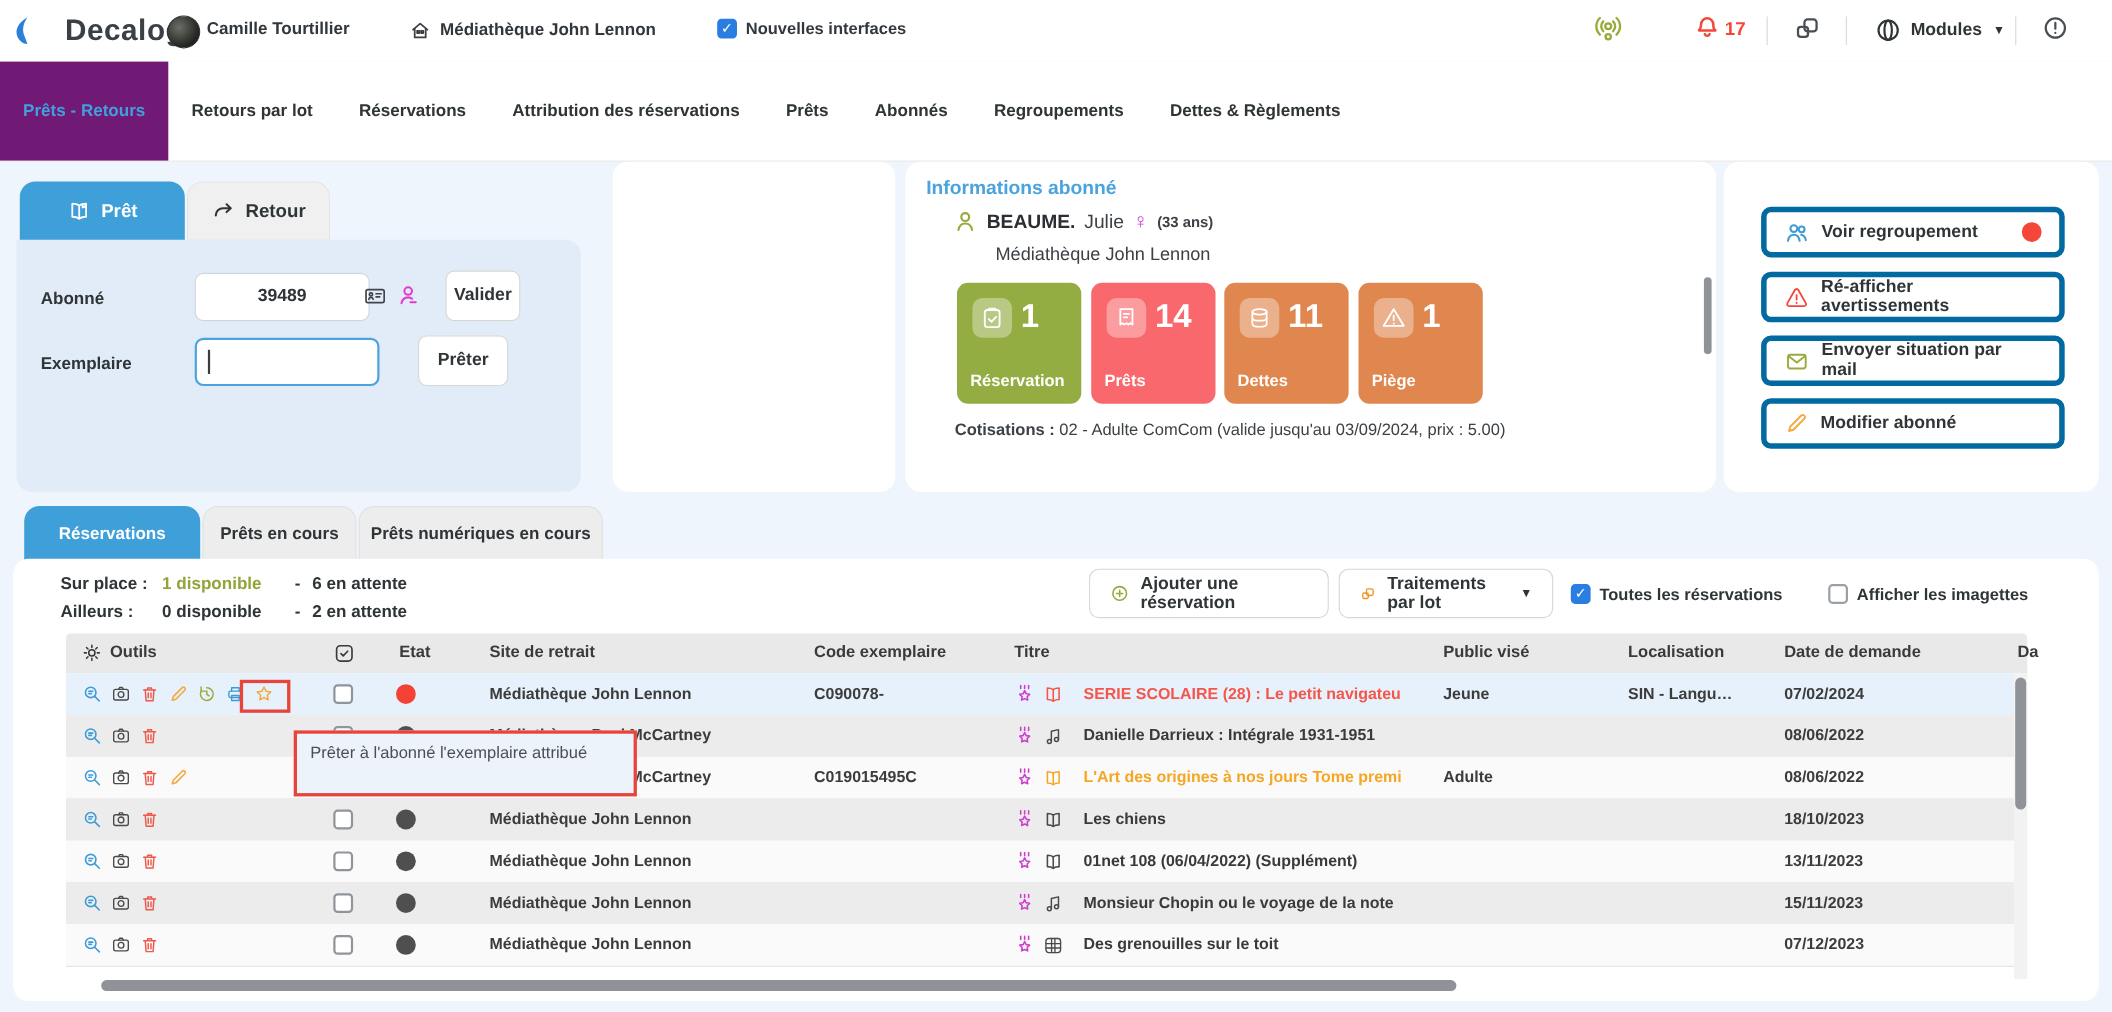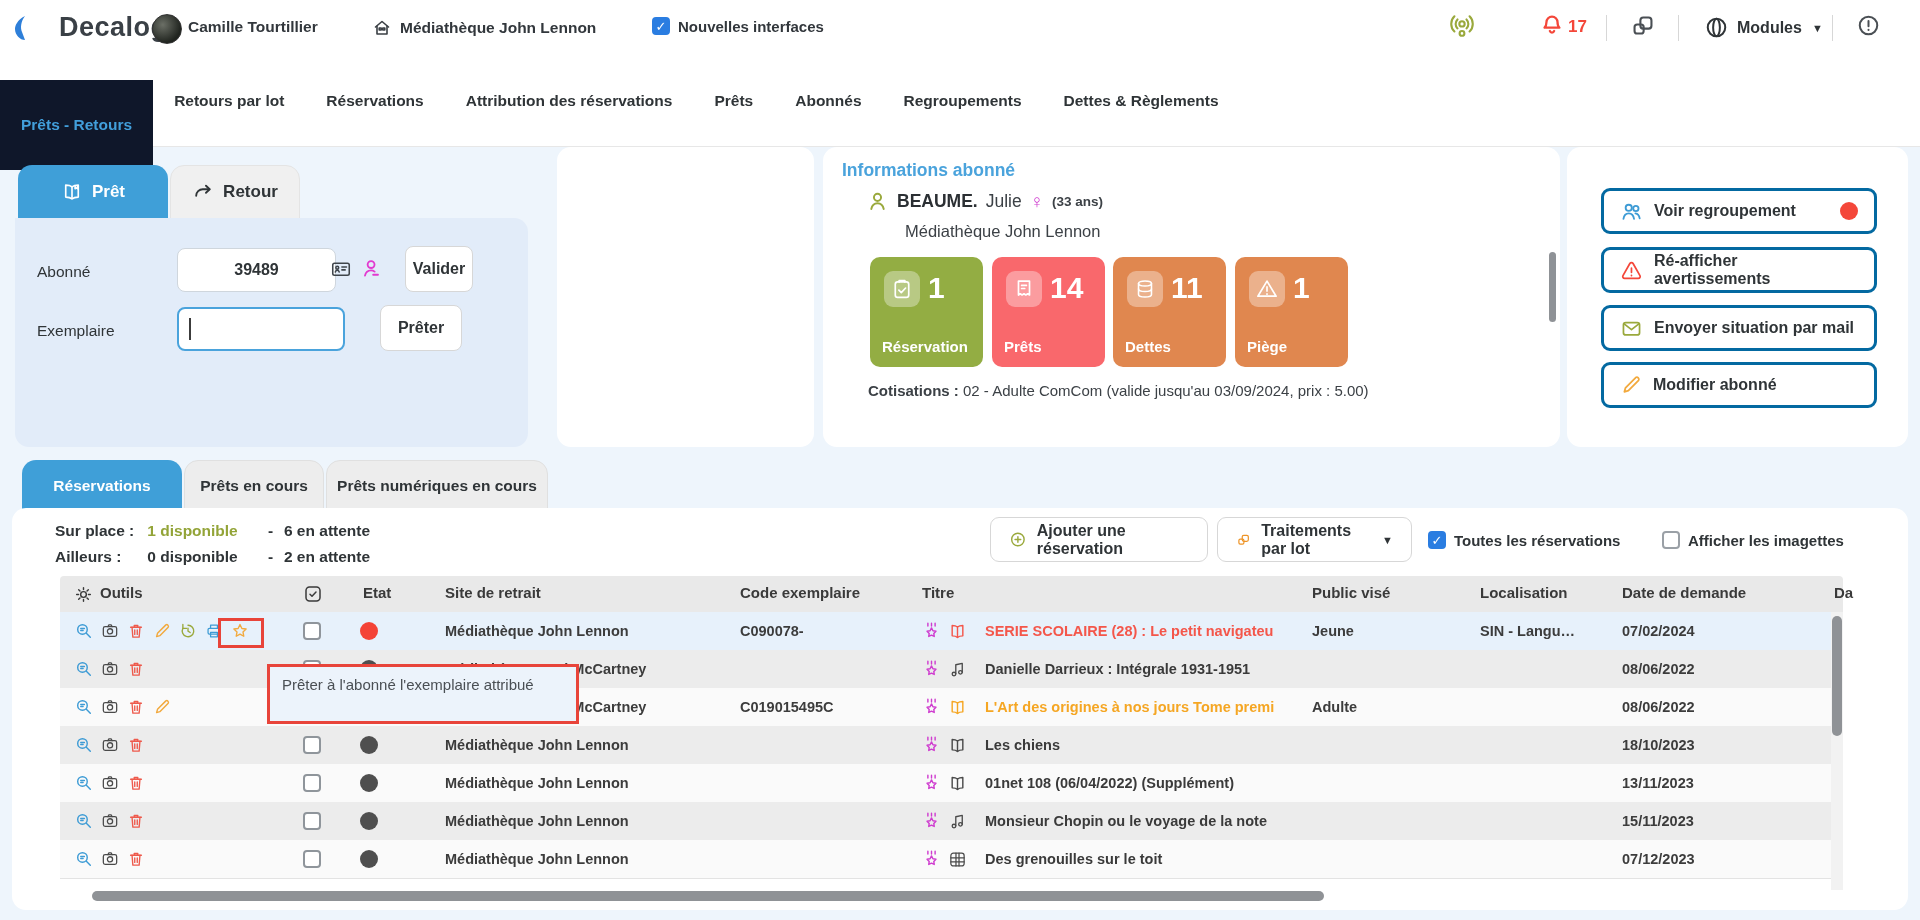--- a/index.html
+++ b/index.html
@@ -23,47 +23,47 @@
       display:inline-flex;align-items:center;justify-content:center;font-size:13px;color:#fff;font-weight:700;}
   .cb.on{background:#2a7de1;border-color:#2a7de1;}
   .hsep{width:1px;height:26px;background:#d7d7d7;top:15px;}
   .bellnum{font-size:17px;font-weight:700;color:#f4473a;}
   .modules{display:flex;align-items:center;gap:8px;font-size:16px;font-weight:700;color:#2f3437;}
   .caret{font-size:11px;margin-left:2px;}
 
   
   #nav{position:absolute;left:0;top:56px;width:1920px;height:90px;background:#fff;border-bottom:1px solid #e7e7e7;display:flex;}
   .navitem{height:90px;line-height:90px;padding:0 21px;font-size:15.5px;font-weight:700;color:#2f3437;cursor:pointer;}
-  .navitem.active{background:#0f172a;color:#429fdb;margin-top:24px;}
+  .navitem.active{background:#701a75;color:#429fdb;}
 
   
   .tabPret{left:18px;top:165px;width:150px;height:54px;background:#3f9fd8;border-radius:14px 14px 0 0;
            display:flex;align-items:center;justify-content:center;gap:9px;color:#fff;font-size:17px;font-weight:700;}
   .tabRetour{left:170px;top:165px;width:130px;height:54px;background:#f0f0f0;border-radius:14px 14px 0 0;
            display:flex;align-items:center;justify-content:center;gap:9px;color:#2f3437;font-size:17px;font-weight:700;border:1px solid #e4e4e4;box-sizing:border-box;}
   #loanpanel{left:15px;top:218px;width:513px;height:229px;background:#e2ecf9;border-radius:0 14px 14px 14px;}
-  .flabel{font-size:15.5px;font-weight:400;color:#2f3437;}
+  .flabel{font-size:15.5px;font-weight:700;color:#2f3437;}
   .finput{box-sizing:border-box;background:#fff;border:1px solid #cfd6dd;border-radius:8px;height:44px;
           font-size:16px;font-weight:700;color:#2f3437;display:flex;align-items:center;justify-content:center;}
   .fbtn{box-sizing:border-box;background:#fff;border:1px solid #d7d7d7;border-radius:8px;height:46px;
         display:flex;align-items:center;justify-content:center;font-size:16px;font-weight:600;color:#2f3437;cursor:pointer;}
 
   
   .wcard{background:#fff;border-radius:14px;}
   
   .infotitle{left:842px;top:160px;font-size:17.5px;font-weight:700;color:#4aa3dc;}
   .personline{left:866px;top:190px;display:flex;align-items:center;gap:8px;}
   .statcard{position:absolute;top:257px;width:113px;height:110px;border-radius:10px;color:#fff;}
   .statcard .tile{position:absolute;left:14px;top:14px;width:36px;height:36px;border-radius:9px;background:rgba(255,255,255,.35);
                   display:flex;align-items:center;justify-content:center;}
   .statcard .num{position:absolute;left:58px;top:14px;font-size:30px;font-weight:700;}
   .statcard .slabel{position:absolute;left:12px;bottom:12px;font-size:15px;font-weight:700;}
   .cotis{left:868px;top:382px;font-size:15px;color:#3c4146;}
   
-  .actbtn{position:absolute;left:1601px;width:276px;height:46px;background:#fff;border:3px solid #0369a1;border-radius:9px;
+  .actbtn{position:absolute;left:1601px;width:276px;height:46px;background:#fff;border:5px solid #0369a1;border-radius:9px;
           box-sizing:border-box;display:flex;align-items:center;gap:11px;padding:0 16px;font-size:16px;font-weight:600;color:#2f3437;cursor:pointer;}
   .reddot{width:18px;height:18px;border-radius:50%;background:#f4473a;margin-left:auto;}
 
   
   .btab{position:absolute;top:460px;height:52px;border-radius:14px 14px 0 0;box-sizing:border-box;
         display:flex;align-items:center;justify-content:center;font-size:15.5px;font-weight:700;cursor:pointer;}
   .btab.on{background:#3f9fd8;color:#fff;}
   .btab.off{background:#ededed;color:#2f3437;border:1px solid #e0e0e0;}
   #respanel{left:12px;top:508px;width:1896px;height:402px;background:#fff;border-radius:14px;}
   .sumline{position:absolute;font-size:15.5px;font-weight:700;color:#2f3437;}

